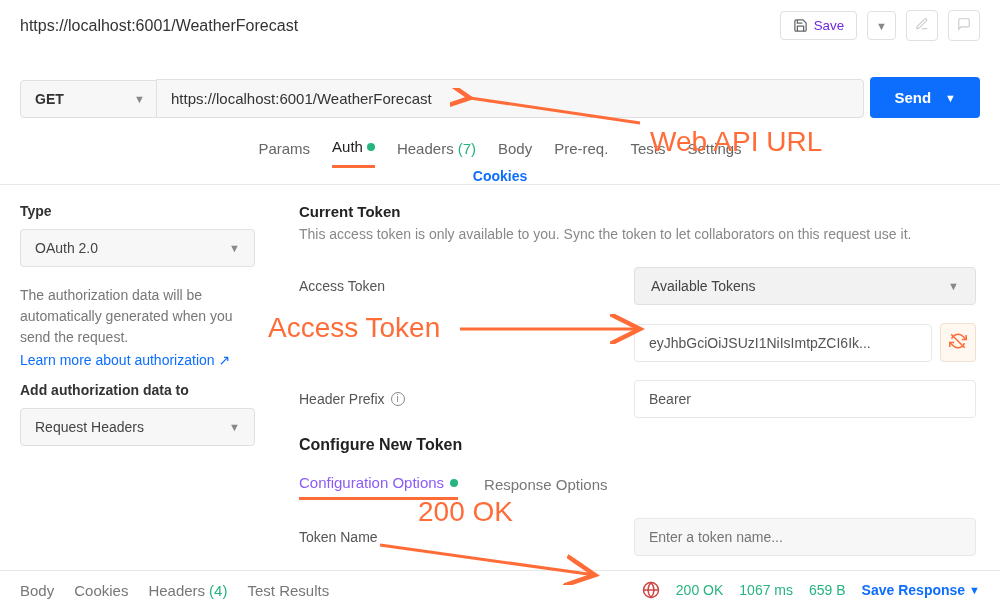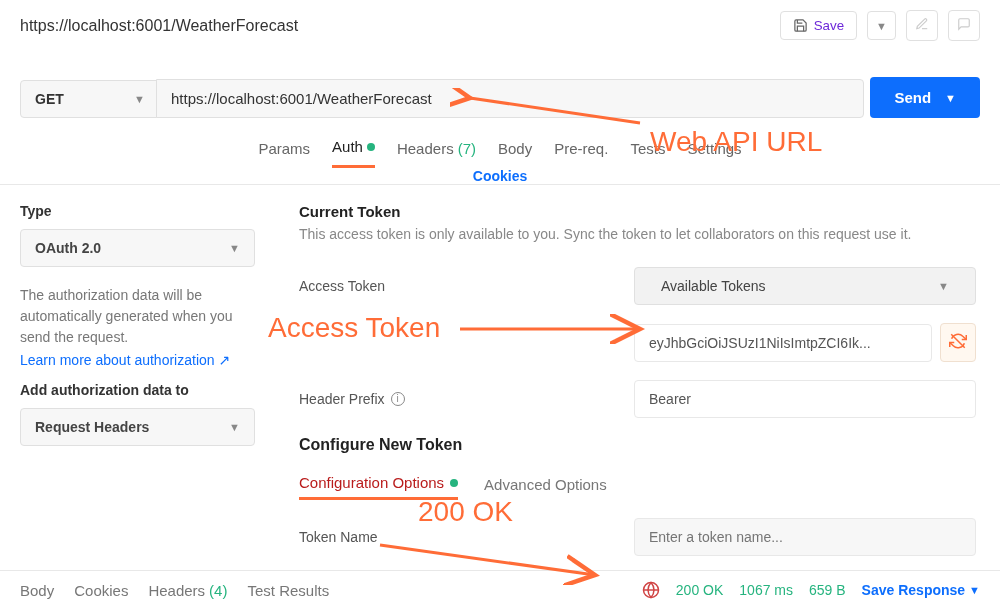--- a/index.html
+++ b/index.html
@@ -18,38 +18,38 @@
 .tabs { display: flex; gap: 22px; }
 .tab { padding: 10px 0; color: #666; cursor: pointer; font-size: 15px; display: flex; align-items: center; gap: 4px; }
 .tab.active { color: #222; border-bottom: 3px solid #ff6c37; font-weight: 500; }
 .green-dot { display: inline-block; width: 8px; height: 8px; background: #26b47f; border-radius: 50%; }
 .count-green { color: #26b47f; }
 .cookies-link { color: #0d6efd; font-weight: 600; cursor: pointer; }
 .panel { display: flex; }
 .left-col { width: 275px; padding: 18px 20px; }
 .right-col { flex: 1; padding: 18px 24px; }
 .label-sm { color: #333; font-weight: 600; font-size: 14px; margin-bottom: 10px; }
-.select-box { display: flex; align-items: center; justify-content: space-between; border: 1px solid #e0e0e0; background: #f7f7f7; padding: 10px 14px; border-radius: 4px; color: #444; cursor: pointer; width: 100%; font-weight: bold; }
+.select-box { display: flex; align-items: center; justify-content: space-between; border: 1px solid #e0e0e0; background: #f7f7f7; padding: 10px 14px; border-radius: 4px; color: #444; cursor: pointer; width: 100%; }
 .desc-text { color: #777; font-size: 14px; margin-top: 18px; line-height: 1.5; }
 .link-blue { color: #0d6efd; cursor: pointer; display: inline-flex; align-items: center; gap: 4px; }
 .section-title { font-weight: 600; color: #222; font-size: 15px; margin-bottom: 6px; }
 .section-desc { color: #888; font-size: 14px; margin-bottom: 25px; }
 .form-row { display: flex; align-items: center; gap: 0; margin-bottom: 18px; }
 .form-label { width: 335px; color: #555; font-size: 14px; display: flex; align-items: center; gap: 6px; }
 .form-value { flex: 1; }
-.dropdown-box { display: flex; align-items: center; justify-content: space-between; border: 1px solid #e0e0e0; background: #f2f2f2; padding: 10px 26px; border-radius: 4px; color: #444; cursor: pointer; }
+.dropdown-box { display: flex; align-items: center; justify-content: space-between; border: 1px solid #e0e0e0; background: #f2f2f2; padding: 10px 16px; border-radius: 4px; color: #444; cursor: pointer; }
 .token-row { display: flex; align-items: center; gap: 8px; }
 .token-box { flex: 1; border: 1px solid #e8e8e8; background: #fff; padding: 10px 14px; border-radius: 4px; color: #555; font-size: 14px; overflow: hidden; white-space: nowrap; text-overflow: ellipsis; }
 .sync-btn { border: 1px solid #f0e0d0; background: #fff8f0; padding: 8px; border-radius: 4px; cursor: pointer; }
 .text-field { border: 1px solid #e8e8e8; background: #fff; padding: 10px 14px; border-radius: 4px; color: #555; font-size: 14px; width: 100%; }
 .input-field { border: 1px solid #e8e8e8; background: #f7f7f7; padding: 10px 14px; border-radius: 4px; color: #888; font-size: 14px; width: 100%; }
 .config-title { font-weight: 600; font-size: 16px; color: #222; margin-top: 10px; margin-bottom: 14px; }
 .subtabs { display: flex; gap: 26px; margin-bottom: 18px; }
 .subtab { padding: 6px 0; color: #777; cursor: pointer; font-size: 15px; display: flex; align-items: center; gap: 6px; }
-.subtab.active { color: #b91c1c; border-bottom: 3px solid #ff6c37; }
+.subtab.active { color: #8b5cf6; border-bottom: 3px solid #ff6c37; }
 .bottom-bar { position: absolute; bottom: 0; left: 0; right: 0; border-top: 1px solid #e8e8e8; display: flex; align-items: center; justify-content: space-between; padding: 10px 20px; background: #fff; }
 .bottom-tabs { display: flex; gap: 20px; font-size: 15px; }
 .bottom-tab { color: #777; cursor: pointer; display: flex; gap: 4px; align-items: center; }
 .status-area { display: flex; align-items: center; gap: 16px; font-size: 14px; }
 .status-green { color: #26b47f; }
 .save-response { color: #0d6efd; font-weight: 600; cursor: pointer; display: flex; align-items: center; gap: 4px; }
 .annotation { position: absolute; color: #ff6c37; font-size: 28px; font-weight: 500; pointer-events: none; font-family: Arial, sans-serif; }
 .chev { font-size: 11px; color: #888; }
 .info-icon { display: inline-block; width: 14px; height: 14px; border: 1px solid #888; border-radius: 50%; font-size: 10px; text-align: center; line-height: 12px; color: #888; }
 svg.arrow { position: absolute; pointer-events: none; }
@@ -167,21 +167,21 @@
           <div class="text-field">Bearer</div>
         </div>
     </div>
 
     <div class="config-title">Configure New Token</div>
     <div class="subtabs">
       <div class="subtab active">
           <span>Configuration Options</span> 
           <span class="green-dot"></span>
         </div>
-      <div class="subtab">Advanced Options</div>
+      <div class="subtab">Response Options</div>
     </div>
 
     <div class="form-row">
       <div class="form-label">Token Name</div>
       <div class="form-value"><input class="input-field" placeholder="Enter a token name..." style=""></div>
     </div>
   </div>
 </div>
 
 <div class="bottom-bar">

